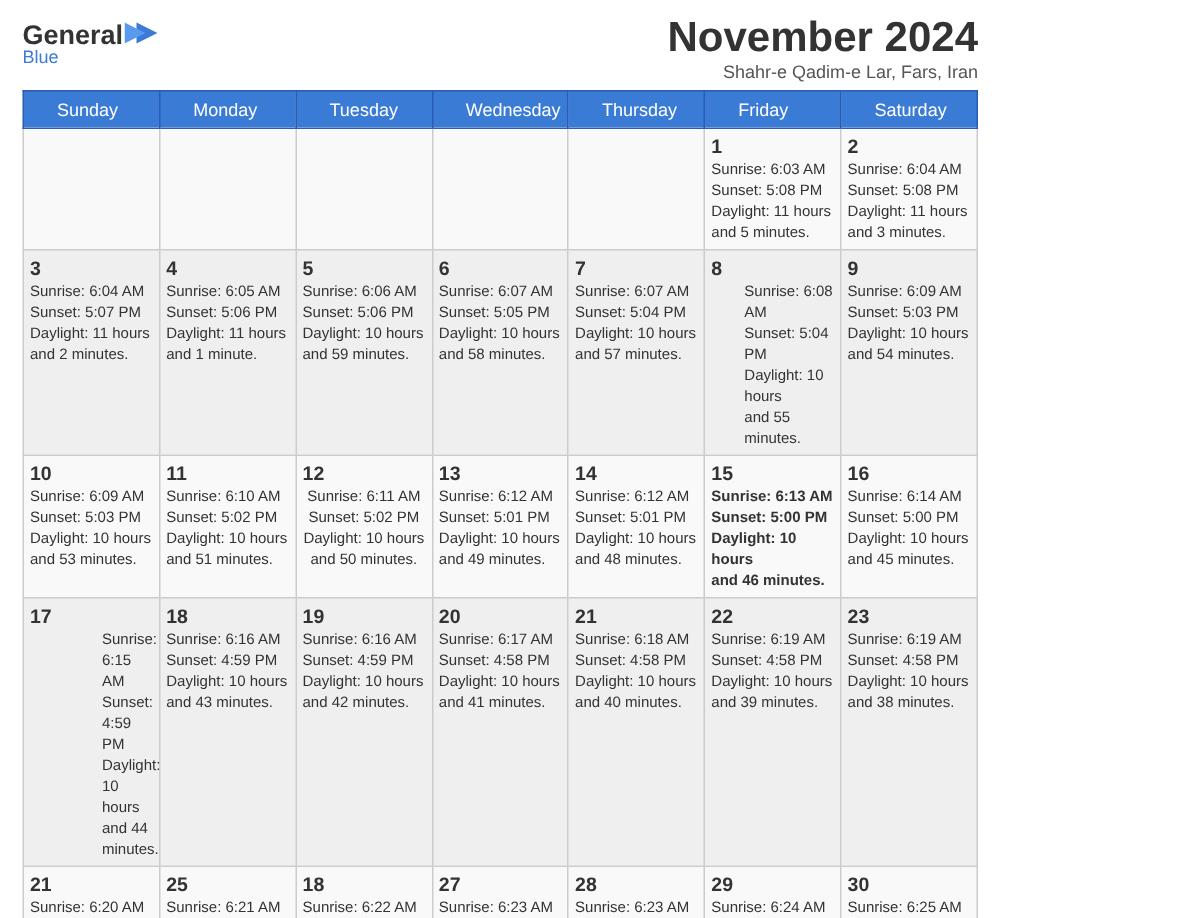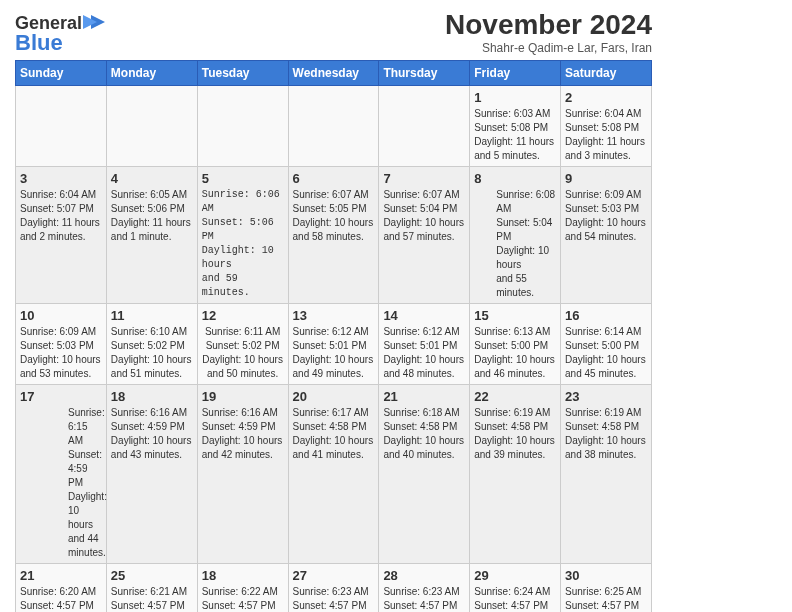--- a/index.html
+++ b/index.html
@@ -26,22 +26,22 @@
       align-items: flex-start;
       margin-top: 4px;
     }
     .logo-general {
       font-size: 18px;
       font-weight: bold;
       color: #333;
       line-height: 1;
     }
     .logo-blue {
-      font-size: 22px;
-      font-weight: bold;
+      font-size: 12px;
+      font-weight: normal;
       color: #3a7bd5;
       line-height: 1;
     }
     .title-block {
       text-align: right;
     }
     .month-title {
       font-size: 28px;
       font-weight: bold;
       color: #333;
@@ -53,22 +53,22 @@
     }
     table {
       width: 100%;
       border-collapse: collapse;
       table-layout: fixed;
     }
     thead tr th {
       background-color: #3a7bd5;
       color: #fff;
       font-size: 12px;
-      font-weight: bold;
-      padding: 5px 4px;
+      font-weight: normal;
+      padding: 5px 22px;
       text-align: left;
       border: 1px solid #2a5cb5;
     }
     tbody tr td {
       border: 1px solid #ccc;
       vertical-align: top;
       padding: 4px 4px 3px 4px;
       font-size: 9.5px;
       color: #333;
       height: 80px;
@@ -160,21 +160,21 @@
           </td>
           <td>
             <span class="day-num">4</span>
             <div class="day-info" style="white-space: pre-line;">Sunrise: 6:05 AM
 Sunset: 5:06 PM
 Daylight: 11 hours
 and 1 minute.</div>
           </td>
           <td>
             <span class="day-num">5</span>
-            <div class="day-info" style="white-space: pre-line; font-family: Liberation Mono, monospace;">Sunrise: 6:06 AM
+            <div class="day-info" style="white-space: pre-line;">Sunrise: 6:06 AM
 Sunset: 5:06 PM
 Daylight: 10 hours
 and 59 minutes.</div>
           </td>
           <td>
             <span class="day-num">6</span>
             <div class="day-info" style="white-space: pre-line;">Sunrise: 6:07 AM
 Sunset: 5:05 PM
 Daylight: 10 hours
 and 58 minutes.</div>
@@ -232,21 +232,21 @@
           </td>
           <td>
             <span class="day-num">14</span>
             <div class="day-info" style="white-space: pre-line;">Sunrise: 6:12 AM
 Sunset: 5:01 PM
 Daylight: 10 hours
 and 48 minutes.</div>
           </td>
           <td>
             <span class="day-num">15</span>
-            <div class="day-info" style="white-space: pre-line;">Sunrise: 6:13 AM
+            <div class="day-info" style="white-space: pre-line; font-weight: bold;">Sunrise: 6:13 AM
 Sunset: 5:00 PM
 Daylight: 10 hours
 and 46 minutes.</div>
           </td>
           <td>
             <span class="day-num">16</span>
             <div class="day-info" style="white-space: pre-line;">Sunrise: 6:14 AM
 Sunset: 5:00 PM
 Daylight: 10 hours
 and 45 minutes.</div>

